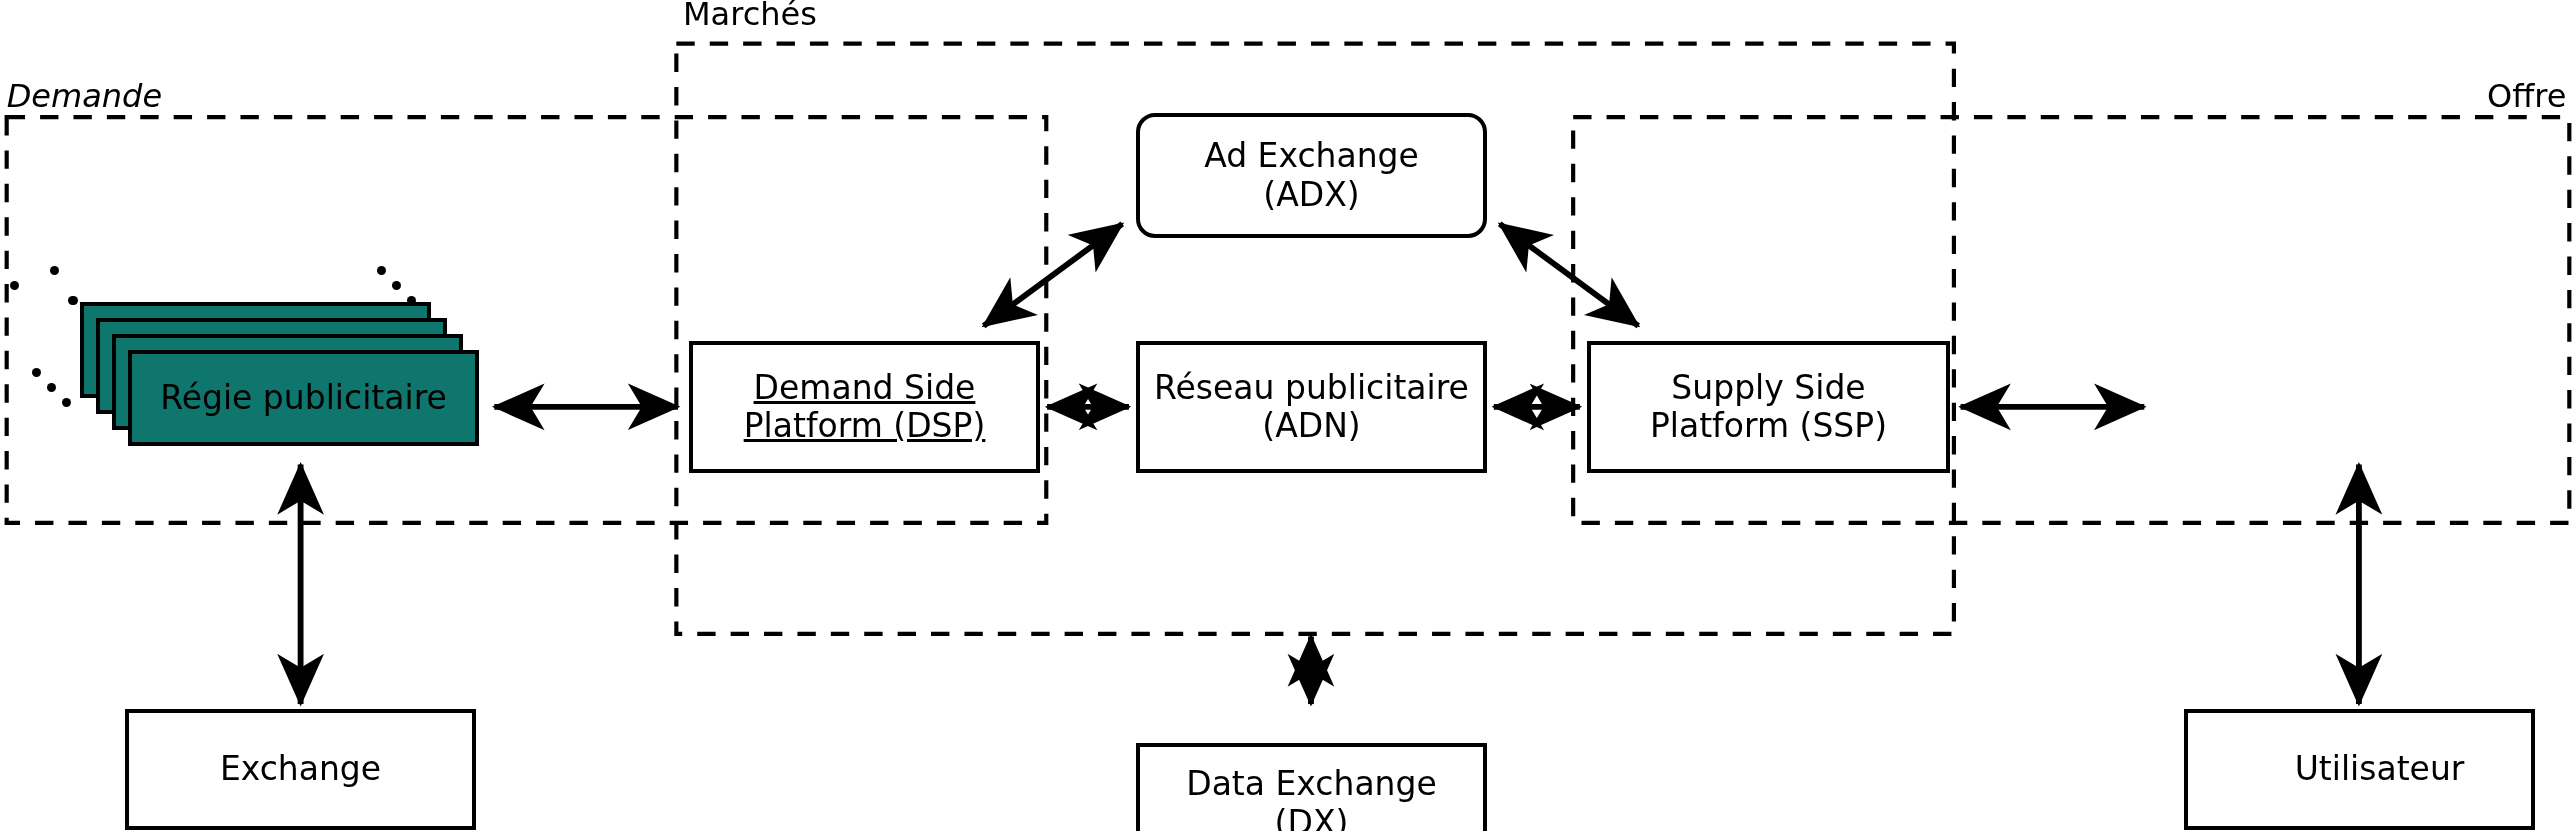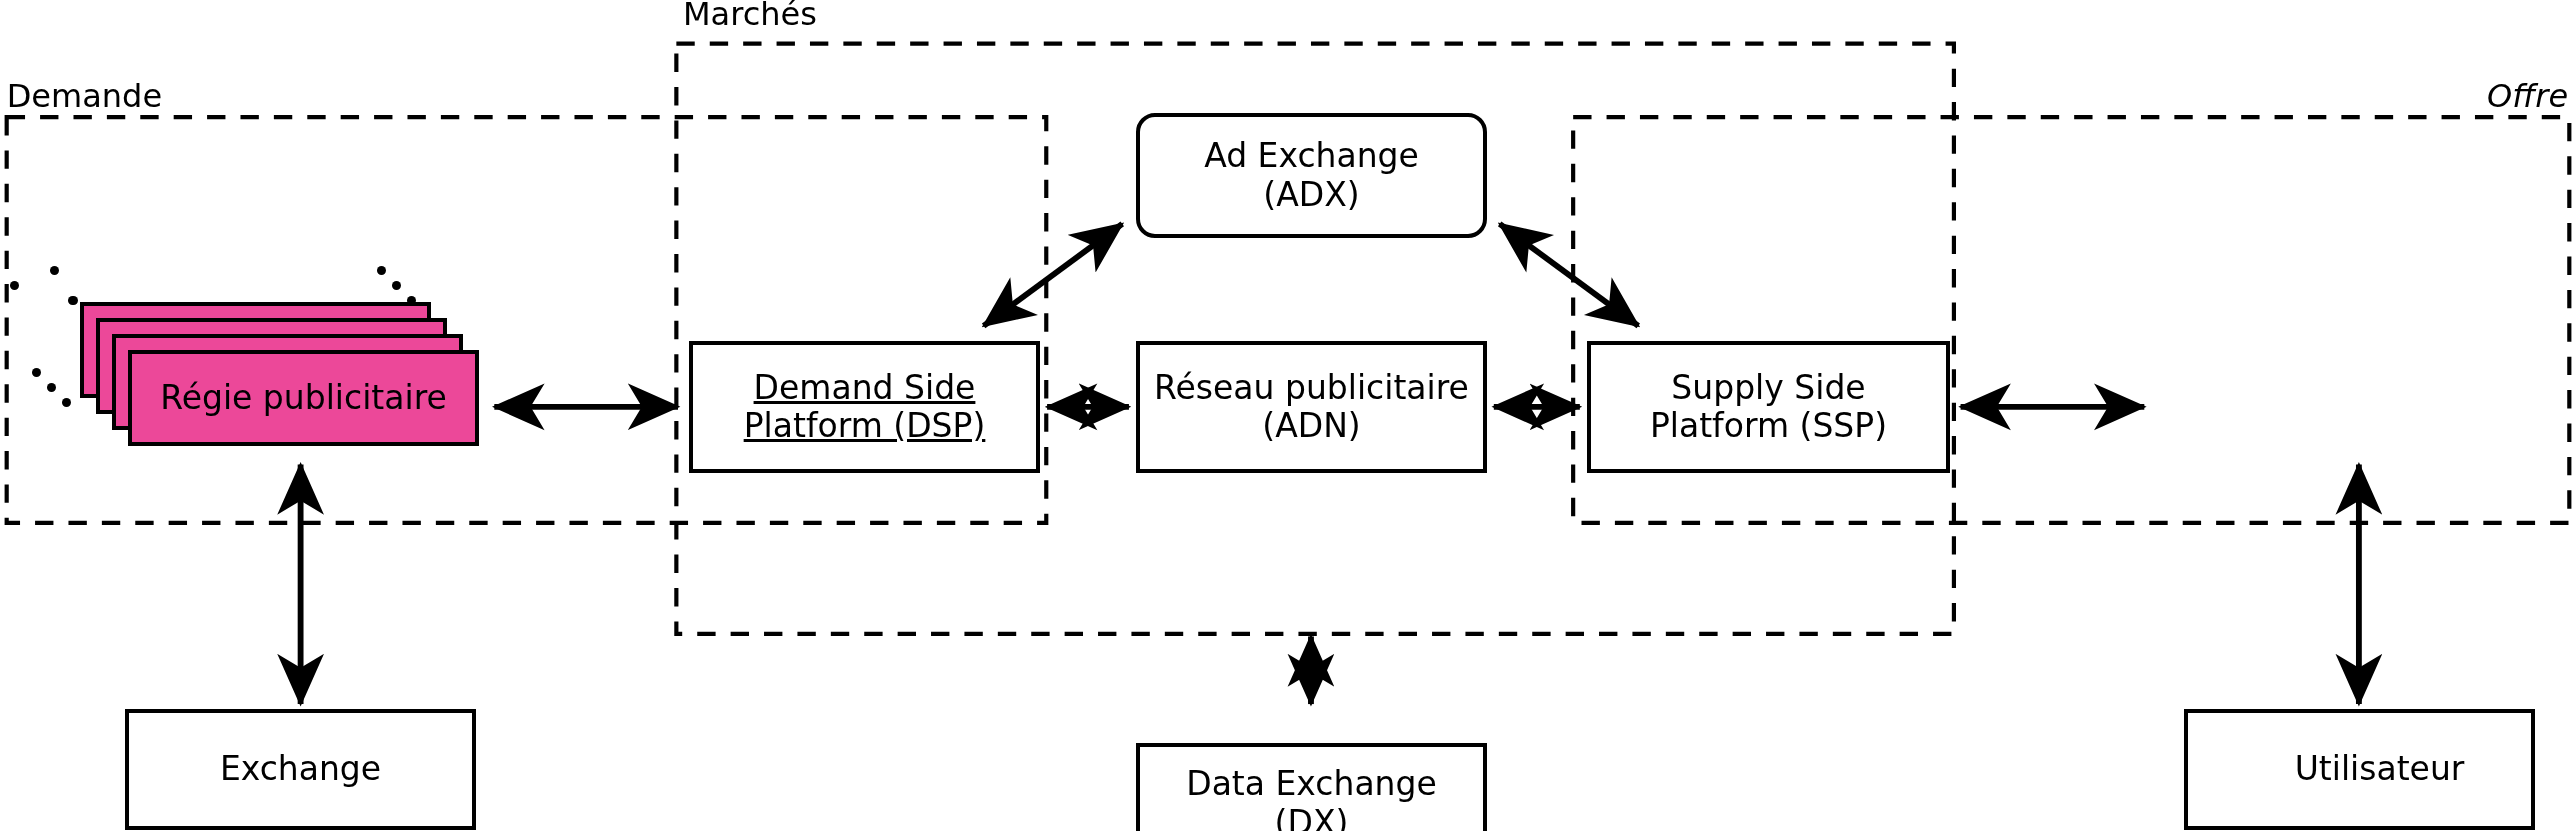--- a/index.html
+++ b/index.html
@@ -55,21 +55,21 @@
   }
 
   
   .stack {
     position: absolute;
   }
   .stack .sheet {
     position: absolute;
     box-sizing: border-box;
     border: 4.2px solid #000000;
-    background: #ec4899;
+    background: #0f766e;
   }
   .stack .sheet.front {
     display: flex;
     align-items: center;
     justify-content: center;
   }
   .dot {
     position: absolute;
     width: 9.2px;
     height: 9.2px;
@@ -110,25 +110,25 @@
 
     <line x1="2348" y1="487" x2="2568" y2="487" stroke="#000000" stroke-width="7" marker-start="url(#arrowStart)" marker-end="url(#arrowEnd)"></line>
 
     <line x1="360" y1="556" x2="360" y2="843" stroke="#000000" stroke-width="7" marker-start="url(#arrowStart)" marker-end="url(#arrowEnd)"></line>
 
     <line x1="1570" y1="762" x2="1570" y2="843" stroke="#000000" stroke-width="7" marker-start="url(#arrowStart)" marker-end="url(#arrowEnd)"></line>
 
     <line x1="2825" y1="556" x2="2825" y2="843" stroke="#000000" stroke-width="7" marker-start="url(#arrowStart)" marker-end="url(#arrowEnd)"></line>
   </svg>
 
-  <div class="zone-label" style="left:6.7px; top:80px;">Demande</div>
+  <div class="zone-label" style="left:6.7px; top:80px;font-style:italic;">Demande</div>
 
   <div class="zone-label" style="left:683px; top:-1.7px;">Marchés</div>
 
-  <div class="zone-label" style="left:2487px; top:80px;font-style:italic;">Offre</div>
+  <div class="zone-label" style="left:2487px; top:80px;">Offre</div>
 
   <div class="stack" style="left:50px; top:259px; width:468px; height:217px;">
     <span class="dot" style="left:0px;   top:6.7px;"></span>
     <span class="dot" style="left:-40px; top:22px;"></span>
     <span class="dot" style="left:18.4px;  top:37px;"></span>
     <span class="dot" style="left:-18.4px; top:109px;"></span>
     <span class="dot" style="left:-3.3px;  top:124px;"></span>
     <span class="dot" style="left:11.7px;  top:139px;"></span>
     <span class="dot" style="left:327px; top:6.7px;"></span>
     <span class="dot" style="left:342px; top:22px;"></span>

